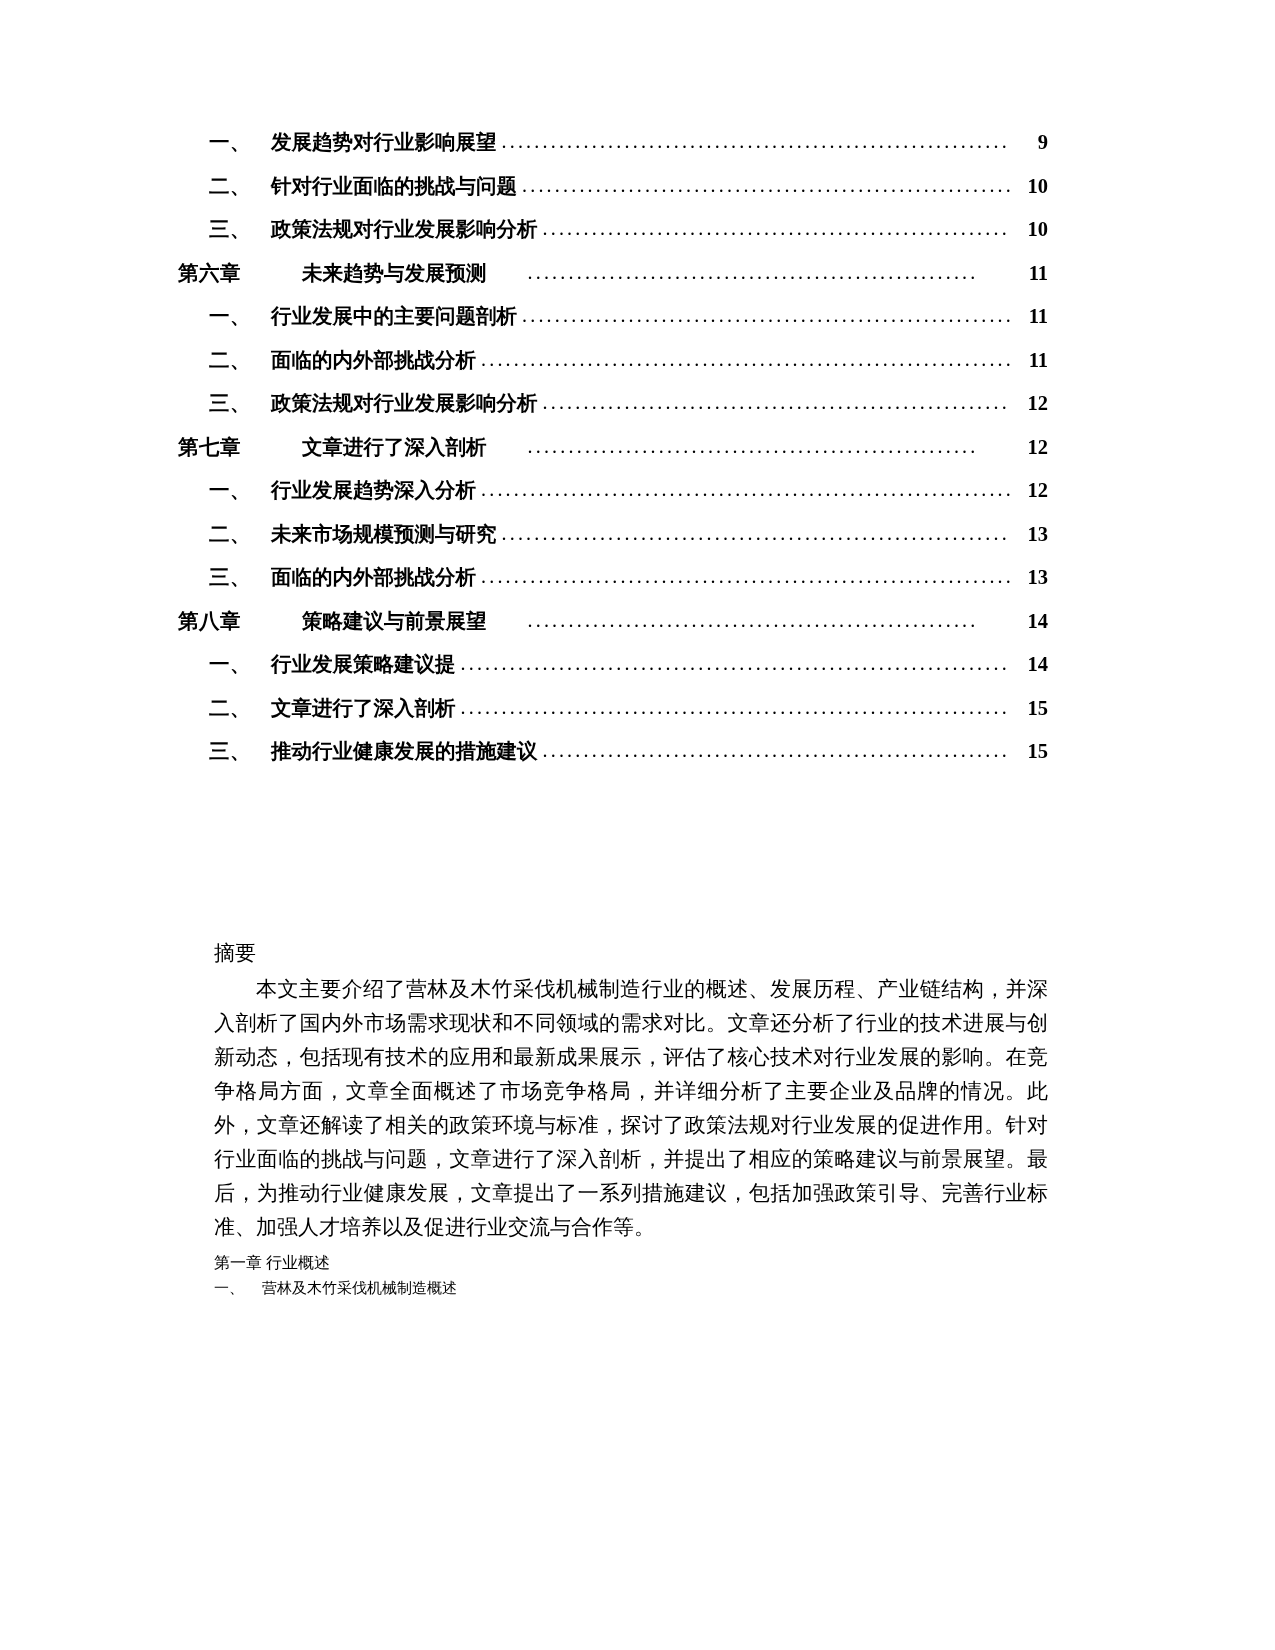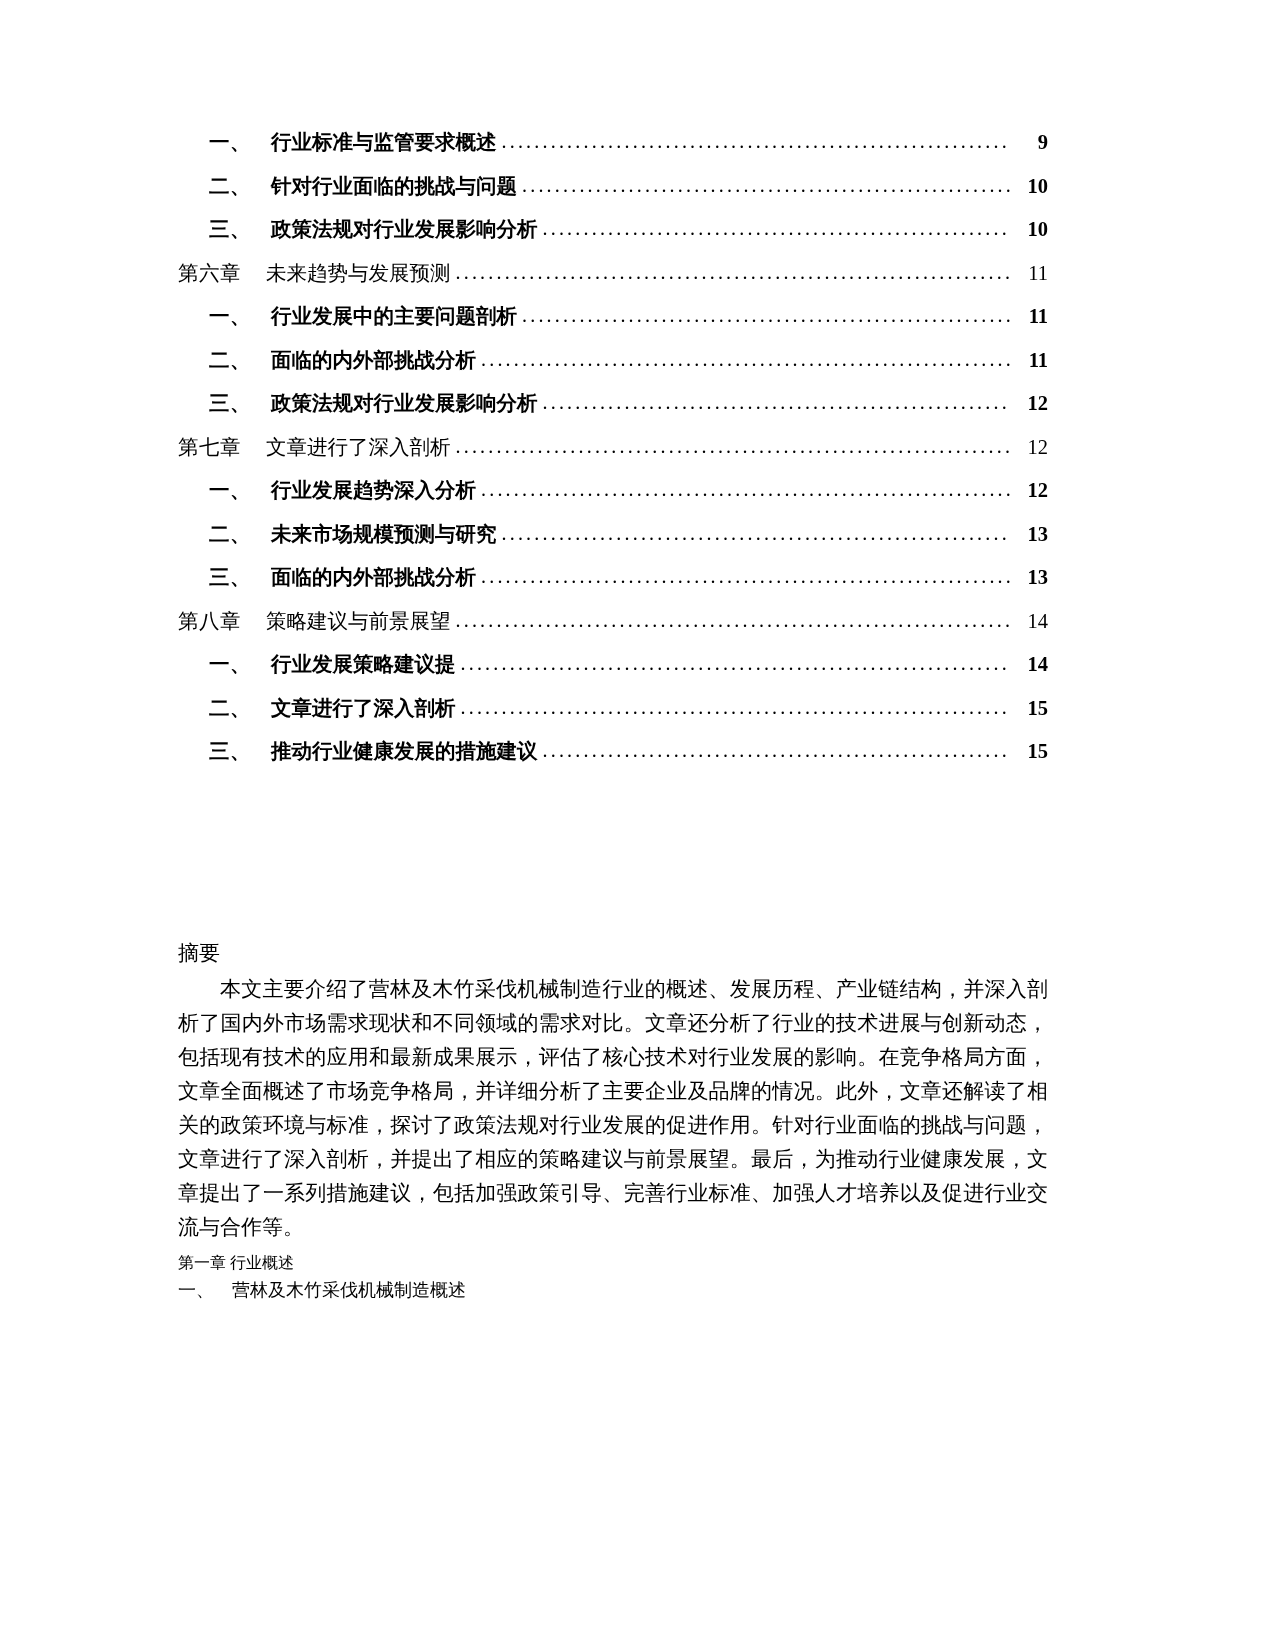--- a/index.html
+++ b/index.html
@@ -33,21 +33,22 @@
   .toc-row {
     display: flex;
     align-items: baseline;
     font-size: 20.5px;
     line-height: 1;
     margin-bottom: 23px;
     white-space: nowrap;
   }
   .toc-row.level1 {
     padding-left: 0px;
-    font-weight: normal;
+    font-weight: bold;
+    gap: 36px;
   }
   .toc-row.level2 {
     padding-left: 31px;
     font-weight: bold;
   }
   .toc-num {
     flex: 0 0 auto;
     letter-spacing: 0.5px;
   }
   .toc-num.lvl2 {
@@ -78,54 +79,55 @@
     text-align: right;
     min-width: 34px;
     padding-left: 4px;
   }
 
   
   .abstract {
     margin-top: 174px;
     font-size: 21px;
     line-height: 1.62;
+    margin-left: 36px;
   }
   .abstract-heading {
     font-size: 21px;
     margin-bottom: 2px;
   }
   .abstract-body {
     text-align: justify;
     text-justify: inter-ideograph;
     text-indent: 42px;
   }
   .chapter-line {
     font-size: 16px;
     line-height: 1.62;
     margin-top: 6px;
   }
   .section-line {
-    font-size: 18px;
+    font-size: 15px;
     line-height: 1.62;
   }
   .section-line .sec-num {
     padding-right: 18px;
   }
 </style>
 </head>
 <body>
 
 <div class="page">
   <div class="content">
 
     <div class="toc">
 
       <div class="toc-row level2">
         <span class="toc-num lvl2">一、</span>
-        <span class="toc-title">行业标准与监管要求概述</span>
+        <span class="toc-title">发展趋势对行业影响展望</span>
         <span class="toc-dots"></span>
         <span class="toc-page">9</span>
       </div>
 
       <div class="toc-row level2">
         <span class="toc-num lvl2">二、</span>
         <span class="toc-title">针对行业面临的挑战与问题</span>
         <span class="toc-dots"></span>
         <span class="toc-page">10</span>
       </div>

